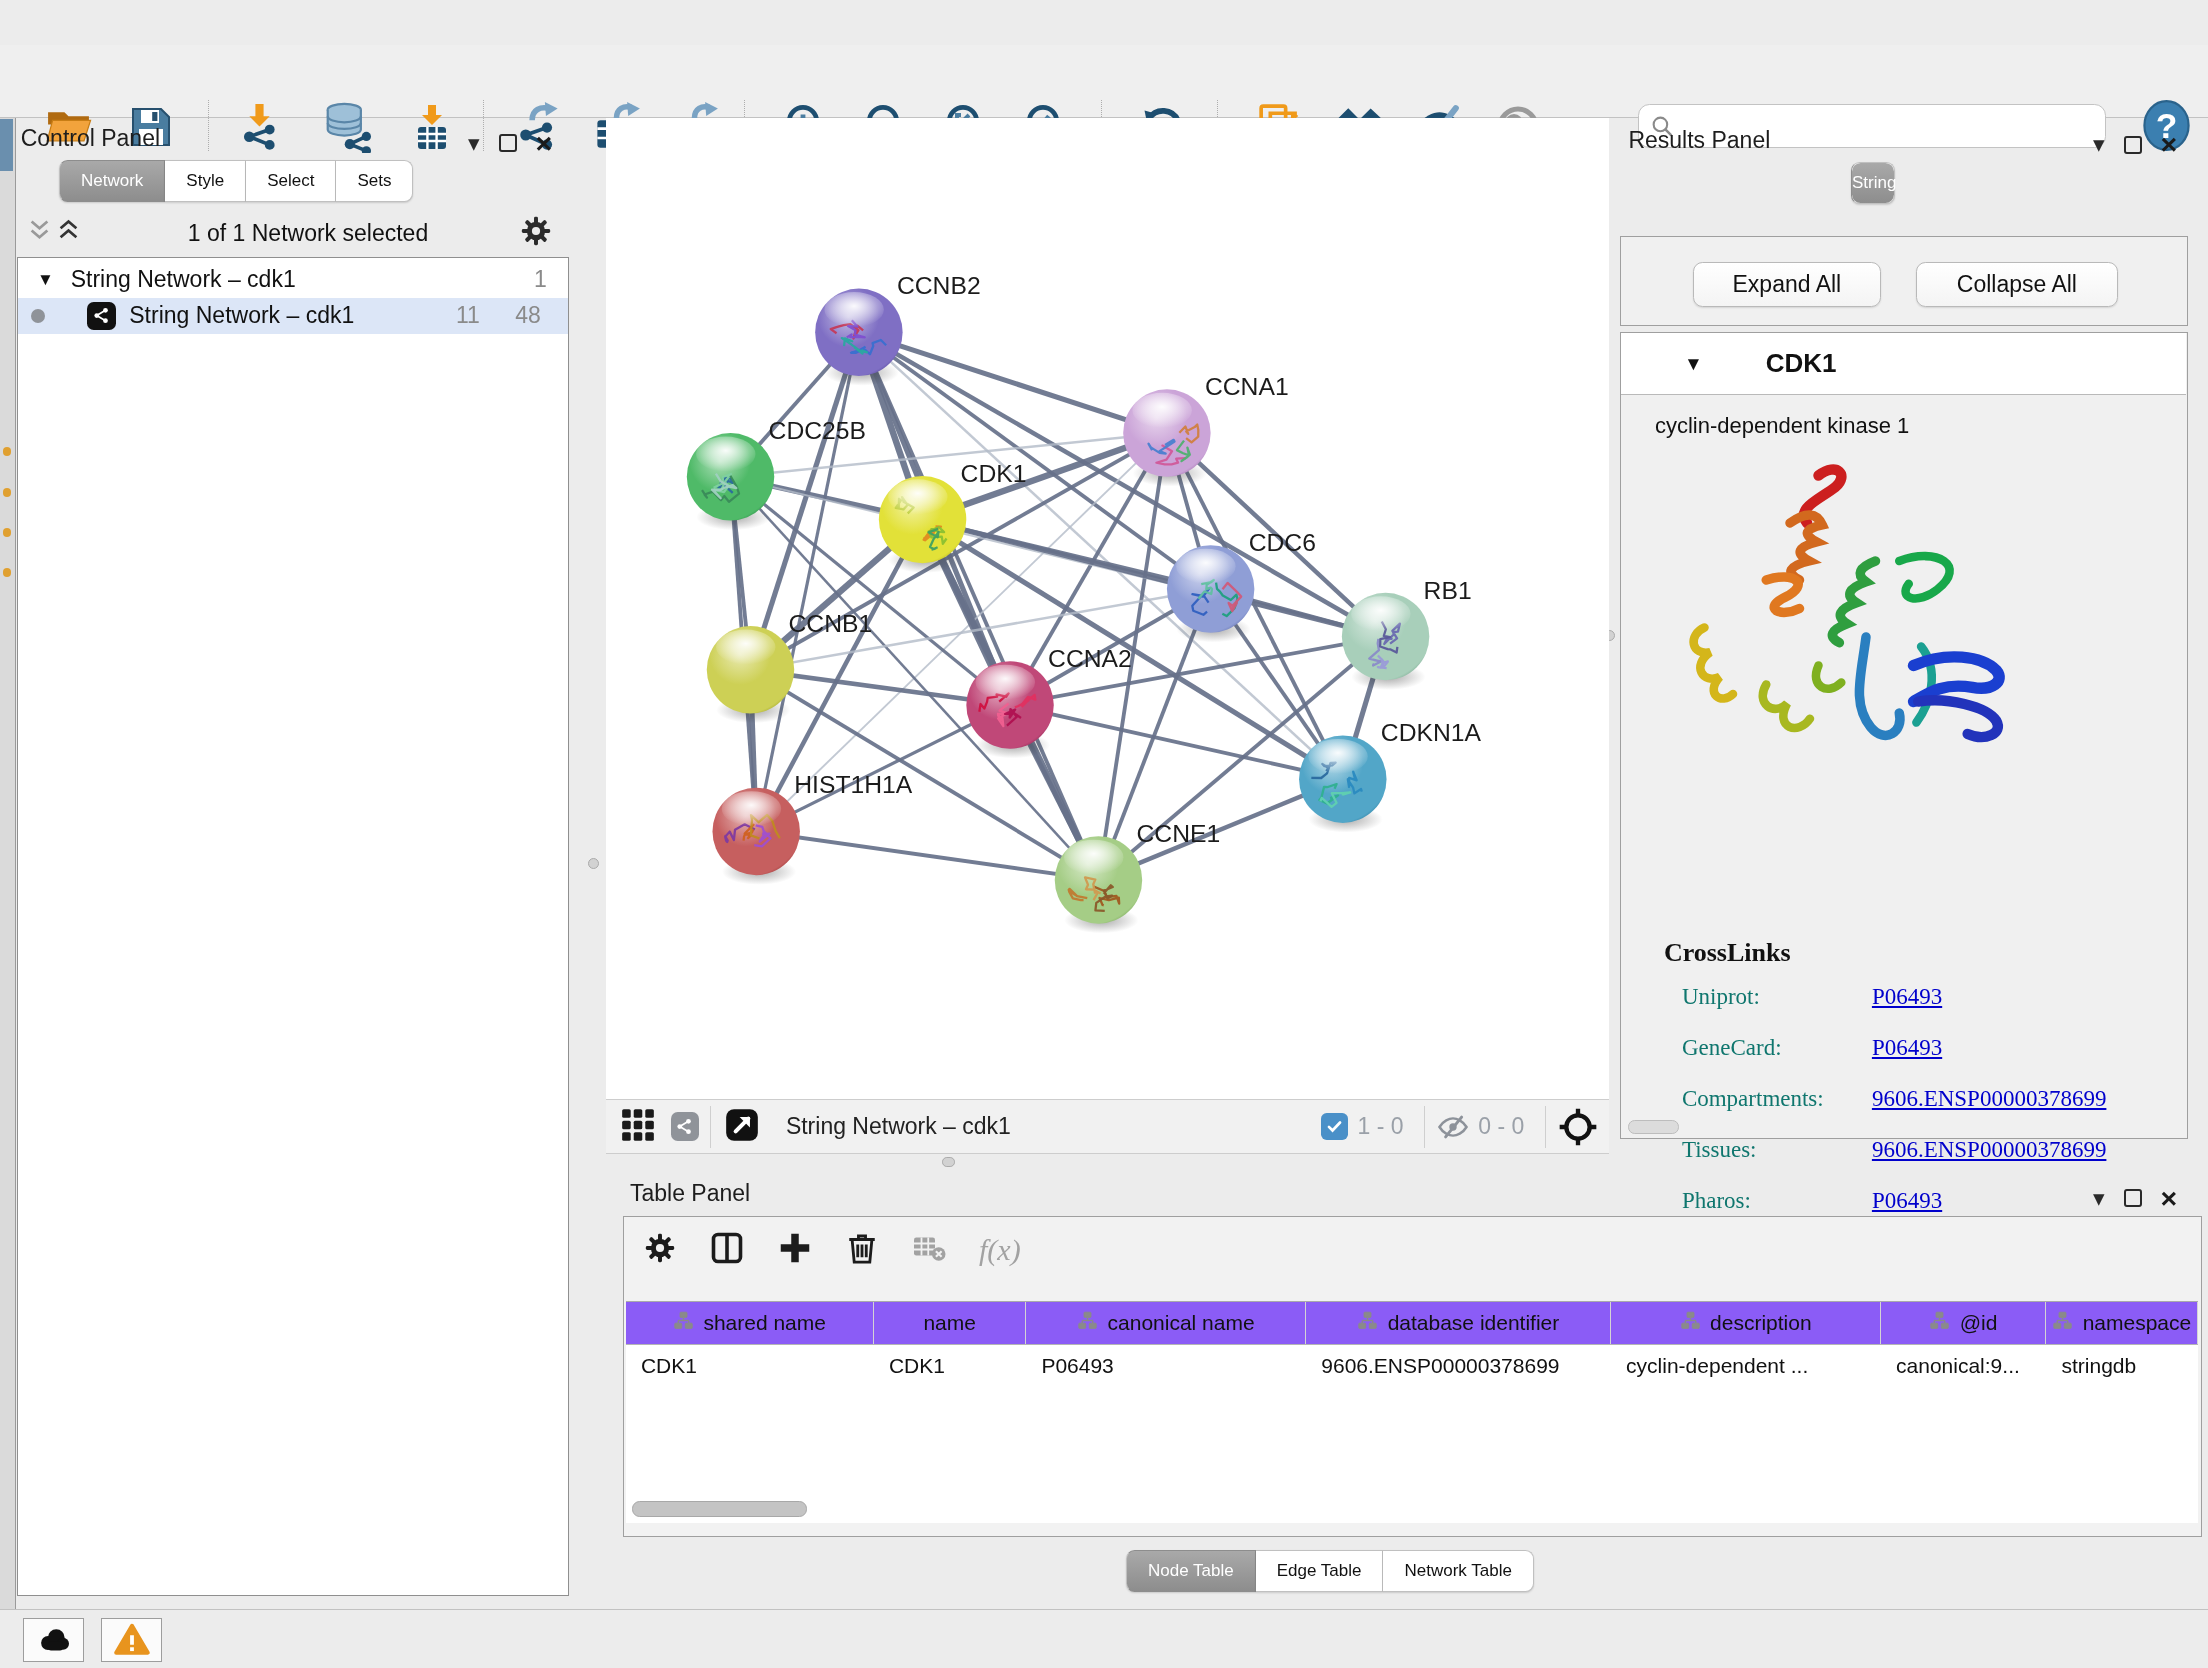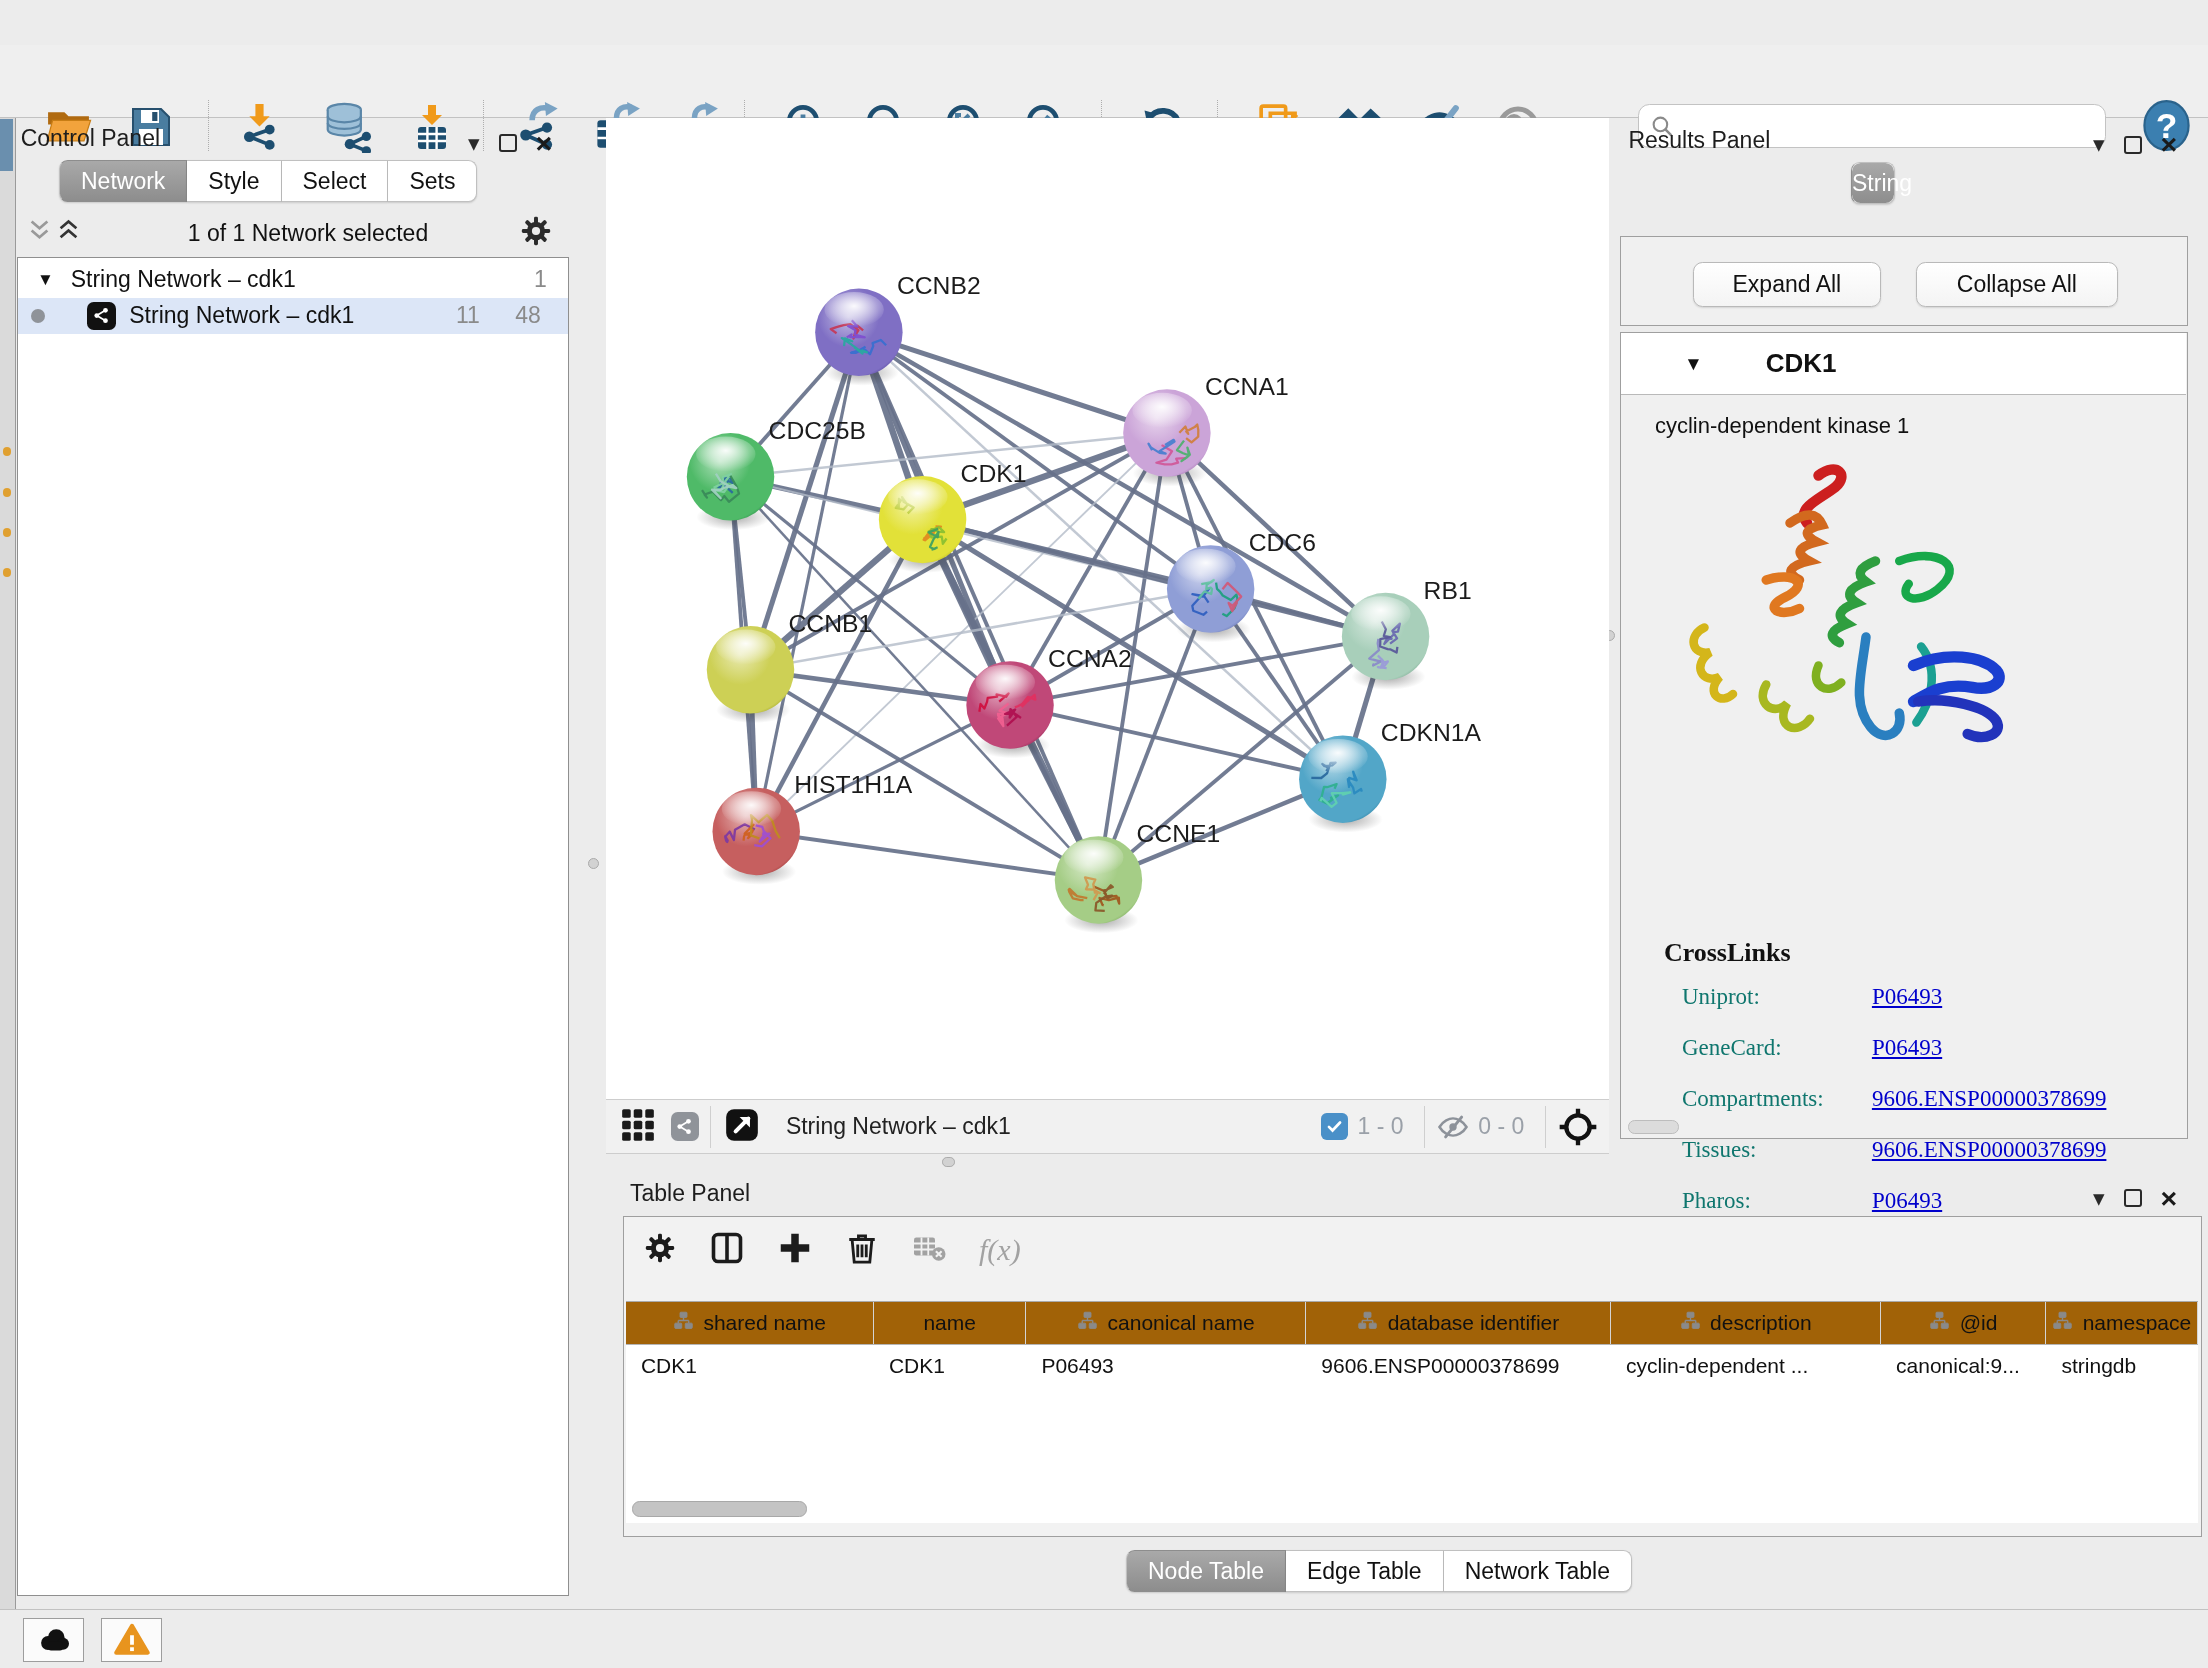--- a/index.html
+++ b/index.html
@@ -21,21 +21,21 @@
   .searchbox input{border:none;outline:none;font-size:21px;width:399px;background:transparent;
                    font-family:"Liberation Sans",sans-serif;}
   
   .panel-title{font-size:23px;color:#1d1d1d;}
   .winbtns{display:flex;align-items:center;gap:19px;}
   .wb{font-size:23px;color:#2a2a2a;line-height:1;}
   .wb-sq{width:18px;height:18px;border:2.4px solid #2a2a2a;border-radius:2.9px;box-sizing:border-box;}
   .wb-x{font-size:28.5px;font-weight:900;color:#1a1a1a;}
   .seg-row{display:flex;}
   .seg{height:40px;line-height:40px;padding:0 21px;background:#fff;border:1px solid #c0c0c0;border-left:none;
-       font-size:23px;color:#111;box-shadow:0 1px 1.9px rgba(0,0,0,.15);}
+       font-size:17px;color:#111;box-shadow:0 1px 1.9px rgba(0,0,0,.15);}
   .seg:first-child{border-left:1px solid #c0c0c0;border-radius:8.6px 0 0 8.6px;}
   .seg:last-child{border-radius:0 8.6px 8.6px 0;}
   .seg-active{background:linear-gradient(#a9a9a9,#8d8d8d);color:#fff;border-color:#8d8d8d;}
   
   .tree-box{left:17px;top:257px;width:552px;height:1339px;background:#fff;border:1.9px solid #8f8f8f;box-sizing:border-box;}
   .tree-row{position:relative;height:36px;display:flex;align-items:center;font-size:23px;color:#111;}
   .tree-row.sel{background:#dce6f7;}
   .share-badge{width:28.5px;height:28.5px;border-radius:6.7px;background:#111;display:flex;align-items:center;justify-content:center;}
   .share-badge.gray{background:#8f9399;}
   .gray-num{color:#8a8a8a;}
@@ -54,21 +54,21 @@
        box-shadow:0 1px 1.9px rgba(0,0,0,.12);}
   .cdk-head{background:#fff;border-bottom:1.4px solid #b9b9b9;display:flex;align-items:center;}
   .serif{font-family:"Liberation Serif",serif;}
   .xlink{color:var(--link-blue,#0000cc);text-decoration:underline;}
   .xl-row{display:flex;font-size:23px;margin-bottom:25px;}
   .xl-label{width:190px;color:#0f766e;}
   
   .tp-box{left:623px;top:1216px;width:1579px;height:321px;background:#f2f2f2;border:1.4px solid #9f9f9f;box-sizing:border-box;}
   .tp-toolbar{position:absolute;left:19px;top:13.3px;display:flex;align-items:center;gap:32px;}
   .tbl{position:absolute;left:1.9px;top:84px;width:1572px;height:221px;background:#fff;border-top:1.4px solid #aaa;}
-  .tbl-hrow{display:flex;height:42px;background:#a16207;border-bottom:1.4px solid #b5b5b5;}
+  .tbl-hrow{display:flex;height:42px;background:#8b5cf6;border-bottom:1.4px solid #b5b5b5;}
   .tbl-hcell{display:flex;align-items:center;justify-content:center;gap:9.5px;font-size:21px;color:#111;
              border-right:1px solid #d4d4d4;box-sizing:border-box;overflow:hidden;white-space:nowrap;}
   .tbl-row{display:flex;height:42px;}
   .tbl-cell{font-size:21px;color:#111;padding-left:15px;display:flex;align-items:center;box-sizing:border-box;
             overflow:hidden;white-space:nowrap;}
   .hscroll{position:absolute;left:5.7px;bottom:5.7px;width:173px;height:14.3px;border-radius:7.6px;background:#c4c4c4;border:1px solid #a8a8a8;}
   
   .statusbar{left:0;top:1609px;width:2208px;height:59px;background:#ececec;border-top:1px solid #c2c2c2;}
   .sq-btn{top:1617px;width:61px;height:44px;background:#fbfbfb;border:1.9px solid #9d9d9d;box-sizing:border-box;
           display:flex;align-items:center;justify-content:center;}

